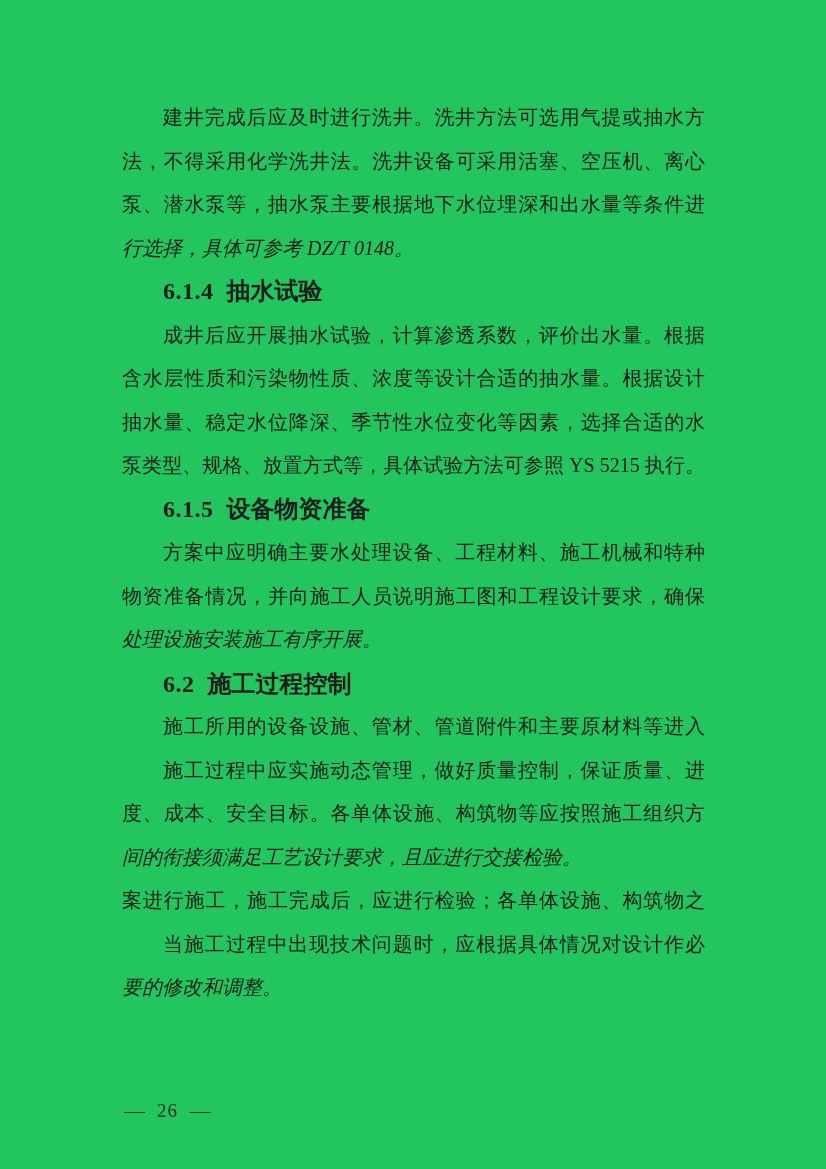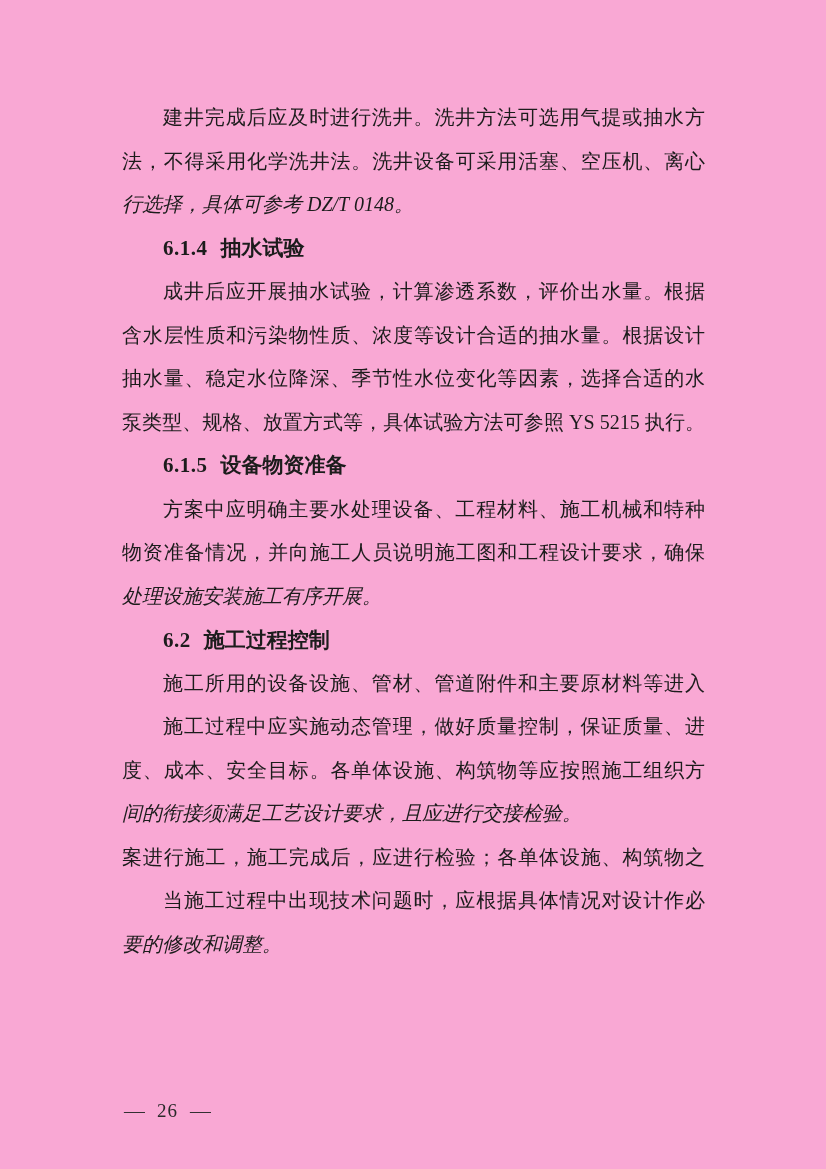--- a/index.html
+++ b/index.html
@@ -4,21 +4,21 @@
 <style>
   html, body {
     margin: 0;
     padding: 0;
     background: #ffffff;
   }
   .page {
     position: relative;
     width: 826px;
     height: 1169px;
-    background: #f9a8d4;
+    background: #22c55e;
     font-family: "Liberation Serif", "DejaVu Serif", serif;
     color: #1c1c1c;
     overflow: hidden;
   }
   .content {
     position: absolute;
     left: 122px;
     top: 96px;
     width: 583px;
   }
@@ -35,21 +35,21 @@
     text-align-last: left;
     font-style: italic;
   }
   .line.indent {
     text-indent: 41px;
   }
   .heading {
     height: 43.5px;
     line-height: 43.5px;
     padding-left: 41px;
-    font-size: 21px;
+    font-size: 24px;
     font-weight: 700;
     white-space: nowrap;
   }
   .heading .num {
     font-family: "Liberation Serif", "DejaVu Serif", serif;
     margin-right: 13px;
     letter-spacing: 0.5px;
   }
   .heading.song .title {
     font-family: "Liberation Serif", "DejaVu Serif", serif;
@@ -77,20 +77,21 @@
     letter-spacing: 1px;
   }
 </style>
 </head>
 <body>
 
 <div class="page">
   <div class="content" id="doc-content">
       <div class="line indent">建井完成后应及时进行洗井。洗井方法可选用气提或抽水方</div>
       <div class="line">法，不得采用化学洗井法。洗井设备可采用活塞、空压机、离心</div>
+      <div class="line">泵、潜水泵等，抽水泵主要根据地下水位埋深和出水量等条件进</div>
       <div class="line short">行选择，具体可参考 DZ/T 0148。</div>
       <div class="heading song"><span class="num">6.1.4</span><span class="title">抽水试验</span></div>
       <div class="line indent">成井后应开展抽水试验，计算渗透系数，评价出水量。根据</div>
       <div class="line">含水层性质和污染物性质、浓度等设计合适的抽水量。根据设计</div>
       <div class="line">抽水量、稳定水位降深、季节性水位变化等因素，选择合适的水</div>
       <div class="line">泵类型、规格、放置方式等，具体试验方法可参照 YS 5215 执行。</div>
       <div class="heading song"><span class="num">6.1.5</span><span class="title">设备物资准备</span></div>
       <div class="line indent">方案中应明确主要水处理设备、工程材料、施工机械和特种</div>
       <div class="line">物资准备情况，并向施工人员说明施工图和工程设计要求，确保</div>
       <div class="line short">处理设施安装施工有序开展。</div>

